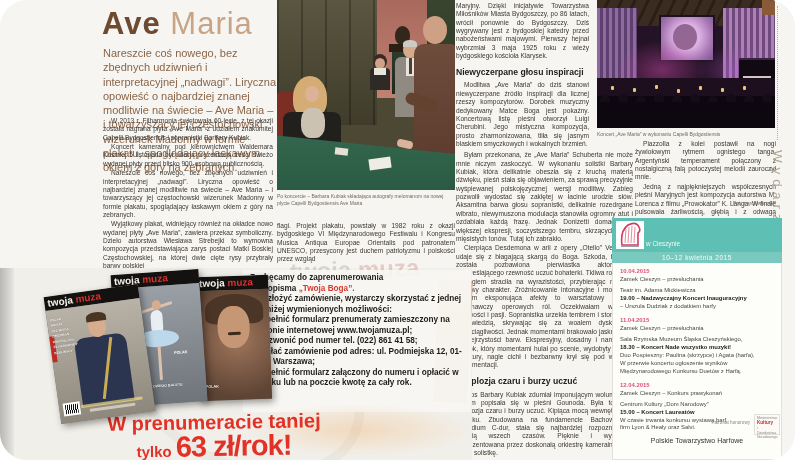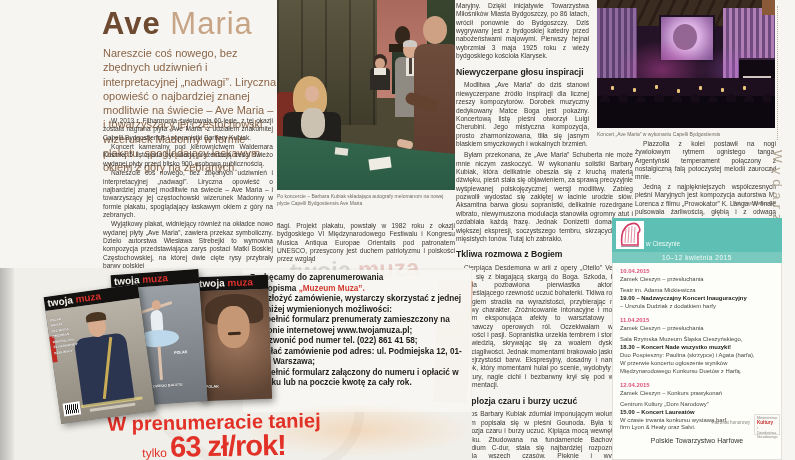--- a/index.html
+++ b/index.html
@@ -1,17 +1,17 @@
 <!DOCTYPE html>
 <html><head>
 <meta charset="utf-8">
 <style>
   html,body{margin:0;padding:0;}
   .page{position:relative;width:795px;height:460px;background:#f7f5f1;overflow:hidden;
-        font-family:"Liberation Sans",sans-serif;color:#3c3833;}
+        font-family:"Liberation Sans",sans-serif;color:#3c3833;border-radius:27px;}
   .abs{position:absolute;}
 
   
   .title{left:102px;top:6px;font-size:31px;letter-spacing:1px;}
   .title .t1{color:#6d4a30;font-weight:bold;}
   .title .t2{color:#c6a485;font-weight:normal;}
   .lead{left:103px;top:46px;width:174px;font-size:11px;line-height:1.3;color:#8a6548;}
   .bodycol{font-size:6.6px;line-height:1.27;text-align:justify;color:#3c3833;}
   .para{text-indent:8px;margin:0 0 1px 0;}
   .h2{font-size:8.6px;font-weight:bold;color:#23211e;margin:6px 0 4px 0;text-indent:0;}
@@ -169,21 +169,21 @@
   .opt{padding-left:7px;text-indent:-7px;}
   .opt::before{content:"• ";color:#d43a2f;}
   .bank{left:252px;top:412px;width:220px;margin-top:48px;}
   .banklabel{font-size:10.5px;font-weight:bold;color:#d43a2f;}
   .banknum{font-size:11.5px;font-weight:bold;color:#1e1c19;letter-spacing:.3px;}
   .bankglow{left:244px;top:404px;width:226px;height:52px;border-radius:50%;
      background:radial-gradient(closest-side,rgba(245,150,60,.25),transparent);}
   .promo1{left:64px;top:411px;width:300px;text-align:center;font-size:20px;font-weight:bold;
      color:#e23127;transform:rotate(-1deg);}
   .promo2{left:74px;top:430px;width:280px;text-align:center;color:#e23127;transform:rotate(-1deg);}
-  .promo2 .small{font-size:12px;font-weight:normal;}
+  .promo2 .small{font-size:15px;font-weight:bold;}
   .promo2 .big{font-size:29px;font-weight:bold;letter-spacing:-1px;}
 </style>
 </head>
 <body>
 
 <div class="page">
 
   <div class="abs title">
     <span class="t1">Ave</span>
     <span class="t2">Maria</span>
@@ -230,21 +230,20 @@
   </div>
   <div class="abs caption" style="left:277px;top:193px;width:178px;">Po koncercie – Barbara Kubiak składająca autografy melomanom na nowej płycie Capelli Bydgostiensis Ave Maria</div>
 
   <div class="abs col2cont bodycol">flagi. Projekt plakatu, powstały w 1982 roku z okazji bydgoskiego VI Międzynarodowego Festiwalu i Kongresu Musica Antiqua Europae Orientalis pod patronatem UNESCO, przesycony jest duchem patriotyzmu i polskości przez wzgląd</div>
 
   <div class="abs col3 bodycol">
     <div class="narrow" style="text-align:justify;">Maryjny. Dzięki inicjatywie Towarzystwa Miłośników Miasta Bydgoszczy, po 86 latach, wrócił ponownie do Bydgoszczy. Dziś wygrywany jest z bydgoskiej katedry przed nabożeństwami majowymi. Pierwszy hejnał wybrzmiał 3 maja 1925 roku z wieży bydgoskiego kościoła Klarysek.</div>
     <div class="h2 narrow">Niewyczerpane głosu inspiracji</div>
     <div class="narrow para">Modlitwa „Ave Maria” do dziś stanowi niewyczerpane źródło inspiracji dla licznej rzeszy kompozytorów. Dorobek muzyczny dedykowany Matce Boga jest pokaźny. Koncertową listę pieśni otworzył Luigi Cherubini. Jego mistyczna kompozycja, prosto zharmonizowana, tliła się jasnym blaskiem smyczkowych i wokalnych brzmień.</div>
     <div class="para" style="margin-top:3px;">Byłam przekonana, że „Ave Maria” Schuberta nie może mnie niczym zaskoczyć. W wykonaniu solistki Barbary Kubiak, która delikatnie obeszła się z kruchą materią dźwięku, pieśń stała się objawieniem, za sprawą precyzyjnie wyśpiewanej polskojęzycznej wersji modlitwy. Zabieg pozwolił wydostać się zaklętej w łacinie urodzie słów. Aksamitna barwa głosu sopranistki, delikatnie rozedrgane wibrato, niewymuszona modulacja stanowiła ogromny atut i ozdabiała każdą frazę. Jednak Donizetti domaga się większej ekspresji, soczystszego tembru, skrzących gór i mięsistych tonów. Tutaj ich zabrakło.</div>
-    <div class="h2">Tkliwa rozmowa z Bogiem</div>
     <div class="para">Cierpiąca Desdemona w arii z opery „Otello” Verdiego, udaje się z błagającą skargą do Boga. Szkoda, bo aria została pozbawiona pierwiastka aktorskiego, podkreślającego rzewność uczuć bohaterki. Tkliwa rozmowa z Bogiem straciła na wyrazistości, przybierając miałki i matowy charakter. Zróżnicowanie intonacyjne i modulacja głosem eksponująca afekty to warsztatowy wymóg wykonawczy operowych ról. Oczekiwałam większej gorliwości i pasji. Sopranistka urzekła tembrem i stonowaną wypowiedzią, skrywając się za woalem dyskrecji i powściągliwości. Jednak momentami brakowało jaskrawości i przejrzystości barw. Ekspresyjny, dosadny i namacalny dźwięk, który momentami hulał po scenie, wydobyty z głębi partytury, nagle cichł i bezbarwny krył się pod warstwą instrumentacji.</div>
     <div class="h2">Eksplozja czaru i burzy uczuć</div>
     <div>
         <div class="para">Głos Barbary Kubiak zdumiał imponującym wolumenem, którym popisała się w pieśni Gounoda. Była to istna eksplozja czaru i burzy uczuć. Kipiąca mocą wewnętrznego ładunku. Zbudowana na fundamencie Bachowskiego Preludium C-dur, stała się najbardziej rozpoznawalną pieśnią wszech czasów. Pięknie i wytwornie zaprezentowana przez doskonałą orkiestrę kameralną, jak i przez solistkę.</div>
       </div>
   </div>
 
   <div class="abs photo2">
     <div class="abs p2ceil"></div>
     <div class="abs p2pipesL"></div>
@@ -383,21 +382,21 @@
       <div class="c1barlines"></div>
     </div>
     <div class="c1smudge"></div>
     <div class="c1smudge2"></div>
   </div>
 
   <div class="abs orderpanel"></div>
   <div class="abs ordertext">
     <div>Zachęcamy do zaprenumerowania</div>
     <div>
-      <span>czasopisma </span><span class="red">„Muzeum Muza”.</span>
+      <span>czasopisma </span><span class="red">„Twoja Boga”.</span>
     </div>
     <div>Aby złożyć zamówienie, wystarczy skorzystać z jednej z poniżej wymienionych możliwości:</div>
     <div>
         <div class="opt">wypełnić formularz prenumeraty zamieszczony na stronie internetowej www.twojamuza.pl;</div>
         <div class="opt">zadzwonić pod numer tel. (022) 861 41 58;</div>
         <div class="opt">wysłać zamówienie pod adres: ul. Podmiejska 12, 01-498 Warszawa;</div>
         <div class="opt">wypełnić formularz załączony do numeru i opłacić w banku lub na poczcie kwotę za cały rok.</div>
       </div>
   </div>
 

